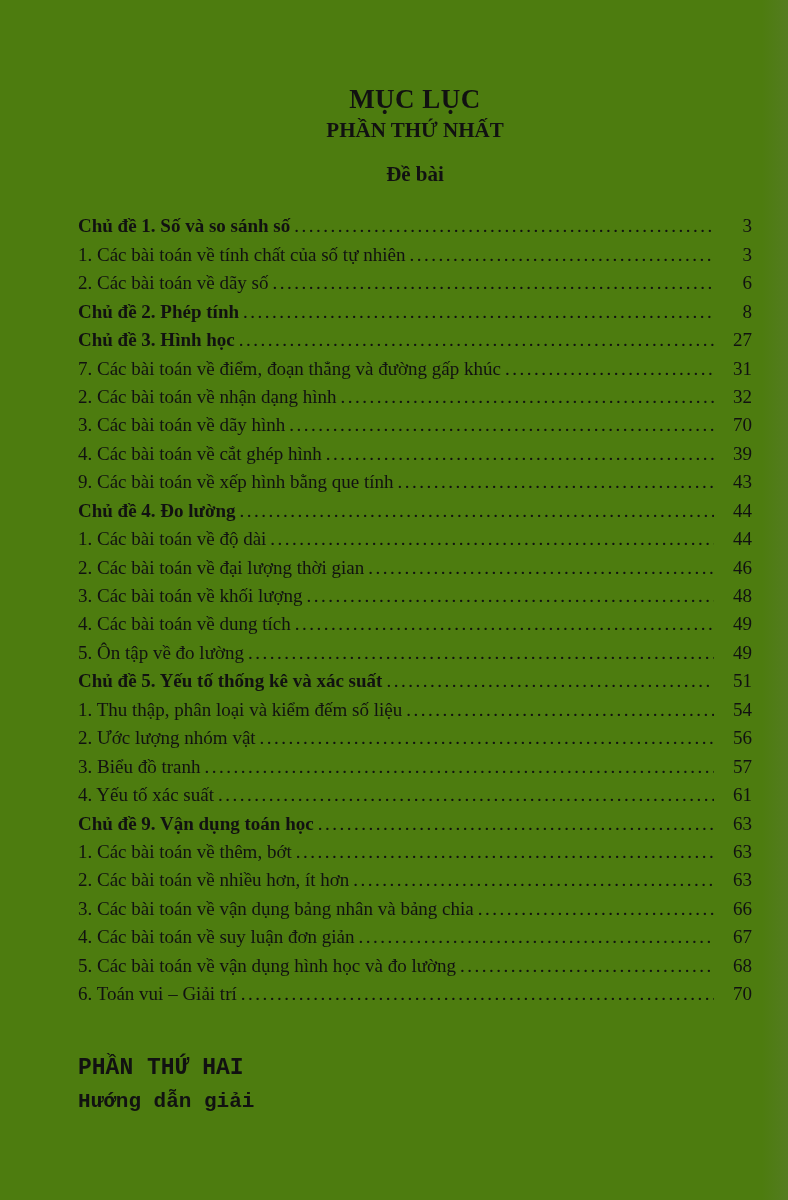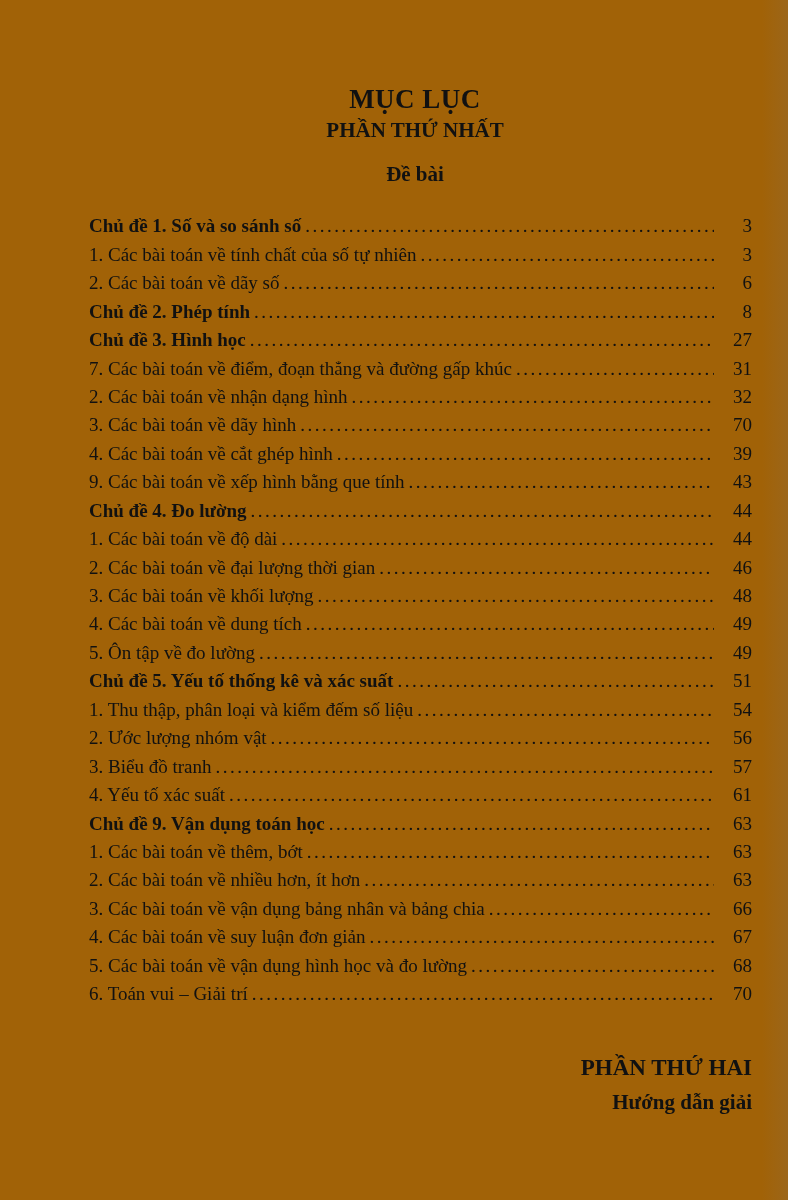--- a/index.html
+++ b/index.html
@@ -12,21 +12,21 @@
     height: 1200px;
     font-family: "Liberation Serif", "DejaVu Serif", serif;
     color: #111111;
     position: relative;
     overflow: hidden;
   }
   .page {
     position: relative;
     width: 788px;
     height: 1200px;
-    background: #a16207;
+    background: #4d7c0f;
   }
   .page-shadow {
     position: absolute;
     top: 0;
     right: 0;
     width: 26px;
     height: 100%;
     background: linear-gradient(to right, rgba(125,125,135,0), rgba(125,125,135,0.14));
     pointer-events: none;
   }
@@ -59,39 +59,39 @@
   .toc-row {
     display: flex;
     align-items: baseline;
     height: 28.45px;
     line-height: 28.45px;
   }
   .toc-row.chapter .toc-label { font-weight: bold; }
   .toc-label {
     white-space: nowrap;
     padding-right: 4px;
-    margin-left: 11px;
   }
   .toc-dots {
     flex: 1;
     overflow: hidden;
     white-space: nowrap;
   }
   .toc-dots::after {
     content: "....................................................................................................................................................................................................";
     letter-spacing: 2.5px;
   }
   .toc-page {
     min-width: 34px;
     text-align: right;
     padding-left: 4px;
   }
   .footer-block {
-    text-align: right;
+    text-align: left;
     margin-top: 46px;
+    font-family: Liberation Mono, monospace;
   }
   .footer-heading {
     font-size: 23px;
     font-weight: bold;
     line-height: 1.15;
   }
   .footer-sub {
     font-size: 21px;
     font-weight: bold;
     margin-top: 9px;

